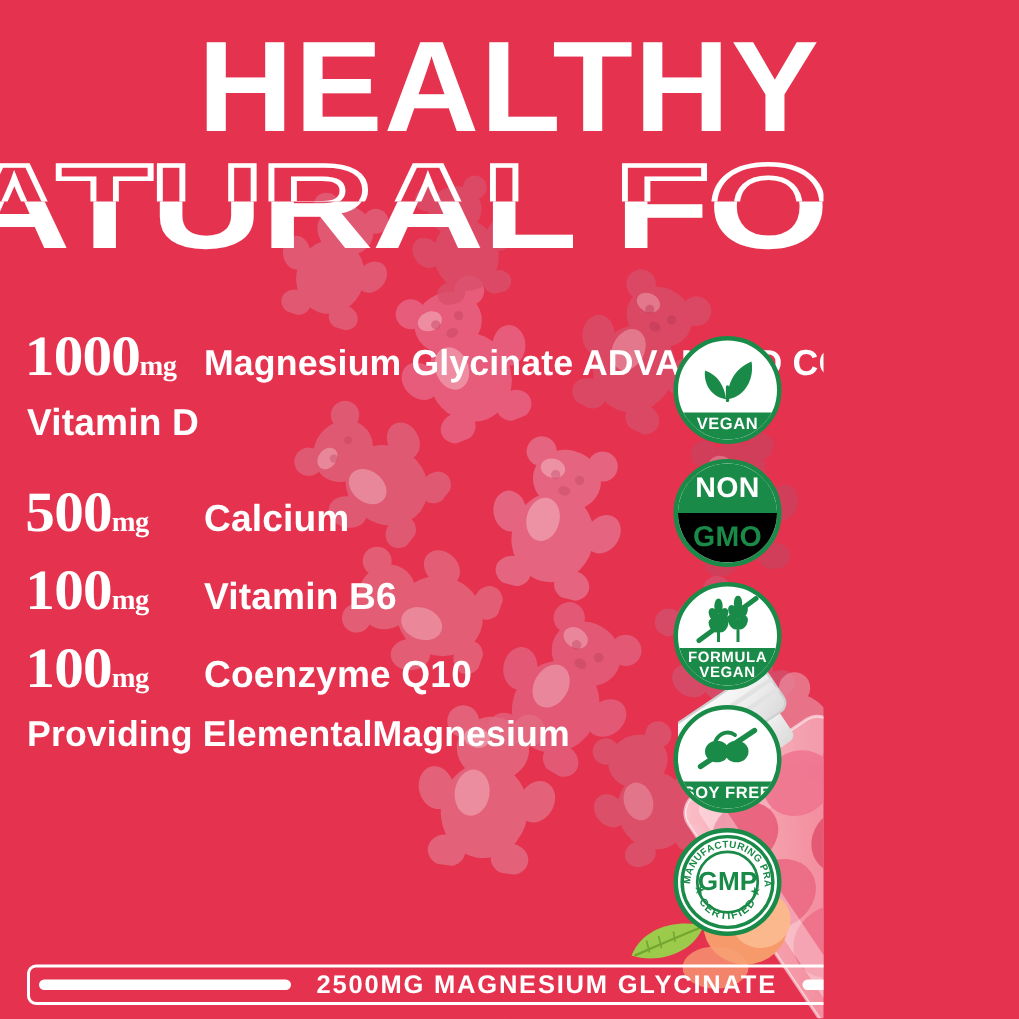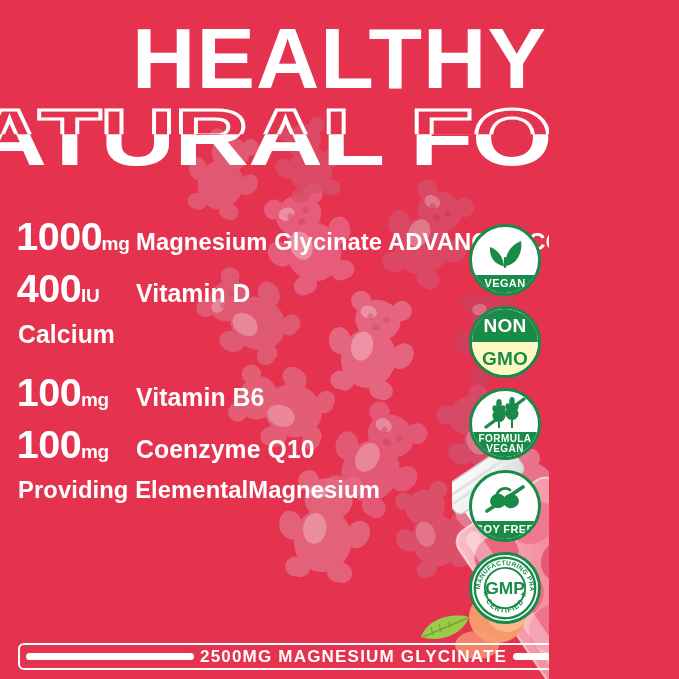--- a/index.html
+++ b/index.html
@@ -69,21 +69,21 @@
   
   .ingredients {
     position:absolute; left:18px; top:216px;
     width:560px; z-index:6;
   }
   .ing-row {
     display:flex; align-items:baseline;
     height:52px;
   }
   .ing-amount {
-    font-family:Liberation Sans, sans-serif;
+    font-family:Liberation Serif, serif;
     font-weight:bold;
     color:#ffffff;
     width:118px;
     flex:0 0 118px;
     white-space:nowrap;
   }
   .ing-value {
     font-size:38px;
     letter-spacing:-0.5px;
     transform:scaleX(1.04);
@@ -122,30 +122,30 @@
     border-radius:4px;
     flex:0 0 168px;
     margin-left:6px;
   }
   .banner-text {
     font-family:"Liberation Sans Narrow","Liberation Sans", sans-serif;
     font-weight:bold;
     font-size:17px;
     color:#ffffff;
     letter-spacing:1.2px;
-    margin:0 6px;
+    margin:0 17px;
     white-space:nowrap;
   }
   .banner-bar.right { flex:1 1 auto; margin-left:0; margin-right:6px; }
 
   
   .badges {
     position:absolute; right:8px; top:224px;
     width:92px; z-index:8;
-    display:flex; flex-direction:column; align-items:flex-end;
+    display:flex; flex-direction:column; align-items:flex-start;
   }
   .badge {
     width:72px; height:72px;
     border-radius:50%;
     background:#ffffff;
     border:3px solid #1a8a48;
     position:relative;
     overflow:hidden;
     display:flex; flex-direction:column;
     align-items:center; justify-content:flex-start;
@@ -182,21 +182,21 @@
     color:#ffffff;
     width:100%;
     display:flex; align-items:center; justify-content:center;
     font-family:Liberation Sans, sans-serif;
     font-weight:bold;
     font-size:19px;
     letter-spacing:0.2px;
   }
   .nongmo-bot {
     flex:1 1 50%;
-    background:#fef9c3;
+    background:#000000;
     color:#1a8a48;
     width:100%;
     display:flex; align-items:center; justify-content:center;
     font-family:"Liberation Sans Narrow","Liberation Sans", sans-serif;
     font-weight:bold;
     font-size:19px;
     letter-spacing:0.2px;
   }
 
   
@@ -546,27 +546,27 @@
   <div class="ingredients">
 
     <div class="ing-row wide">
       <div class="ing-amount">
         <span class="ing-value">1000</span><span class="ing-unit">mg</span>
       </div>
       <div class="ing-name">Magnesium Glycinate ADVANCED COMPLEX</div>
     </div>
 
     <div class="ing-row">
+      <div class="ing-name">Vitamin D</div>
+    </div>
+
+    <div class="ing-row">
       <div class="ing-amount">
-        <span class="ing-value">400</span><span class="ing-unit">IU</span>
-      </div>
-      <div class="ing-name">Vitamin D</div>
-    </div>
-
-    <div class="ing-row">
+        <span class="ing-value">500</span><span class="ing-unit">mg</span>
+      </div>
       <div class="ing-name">Calcium</div>
     </div>
 
     <div class="ing-row">
       <div class="ing-amount">
         <span class="ing-value">100</span><span class="ing-unit">mg</span>
       </div>
       <div class="ing-name">Vitamin B6</div>
     </div>
 

